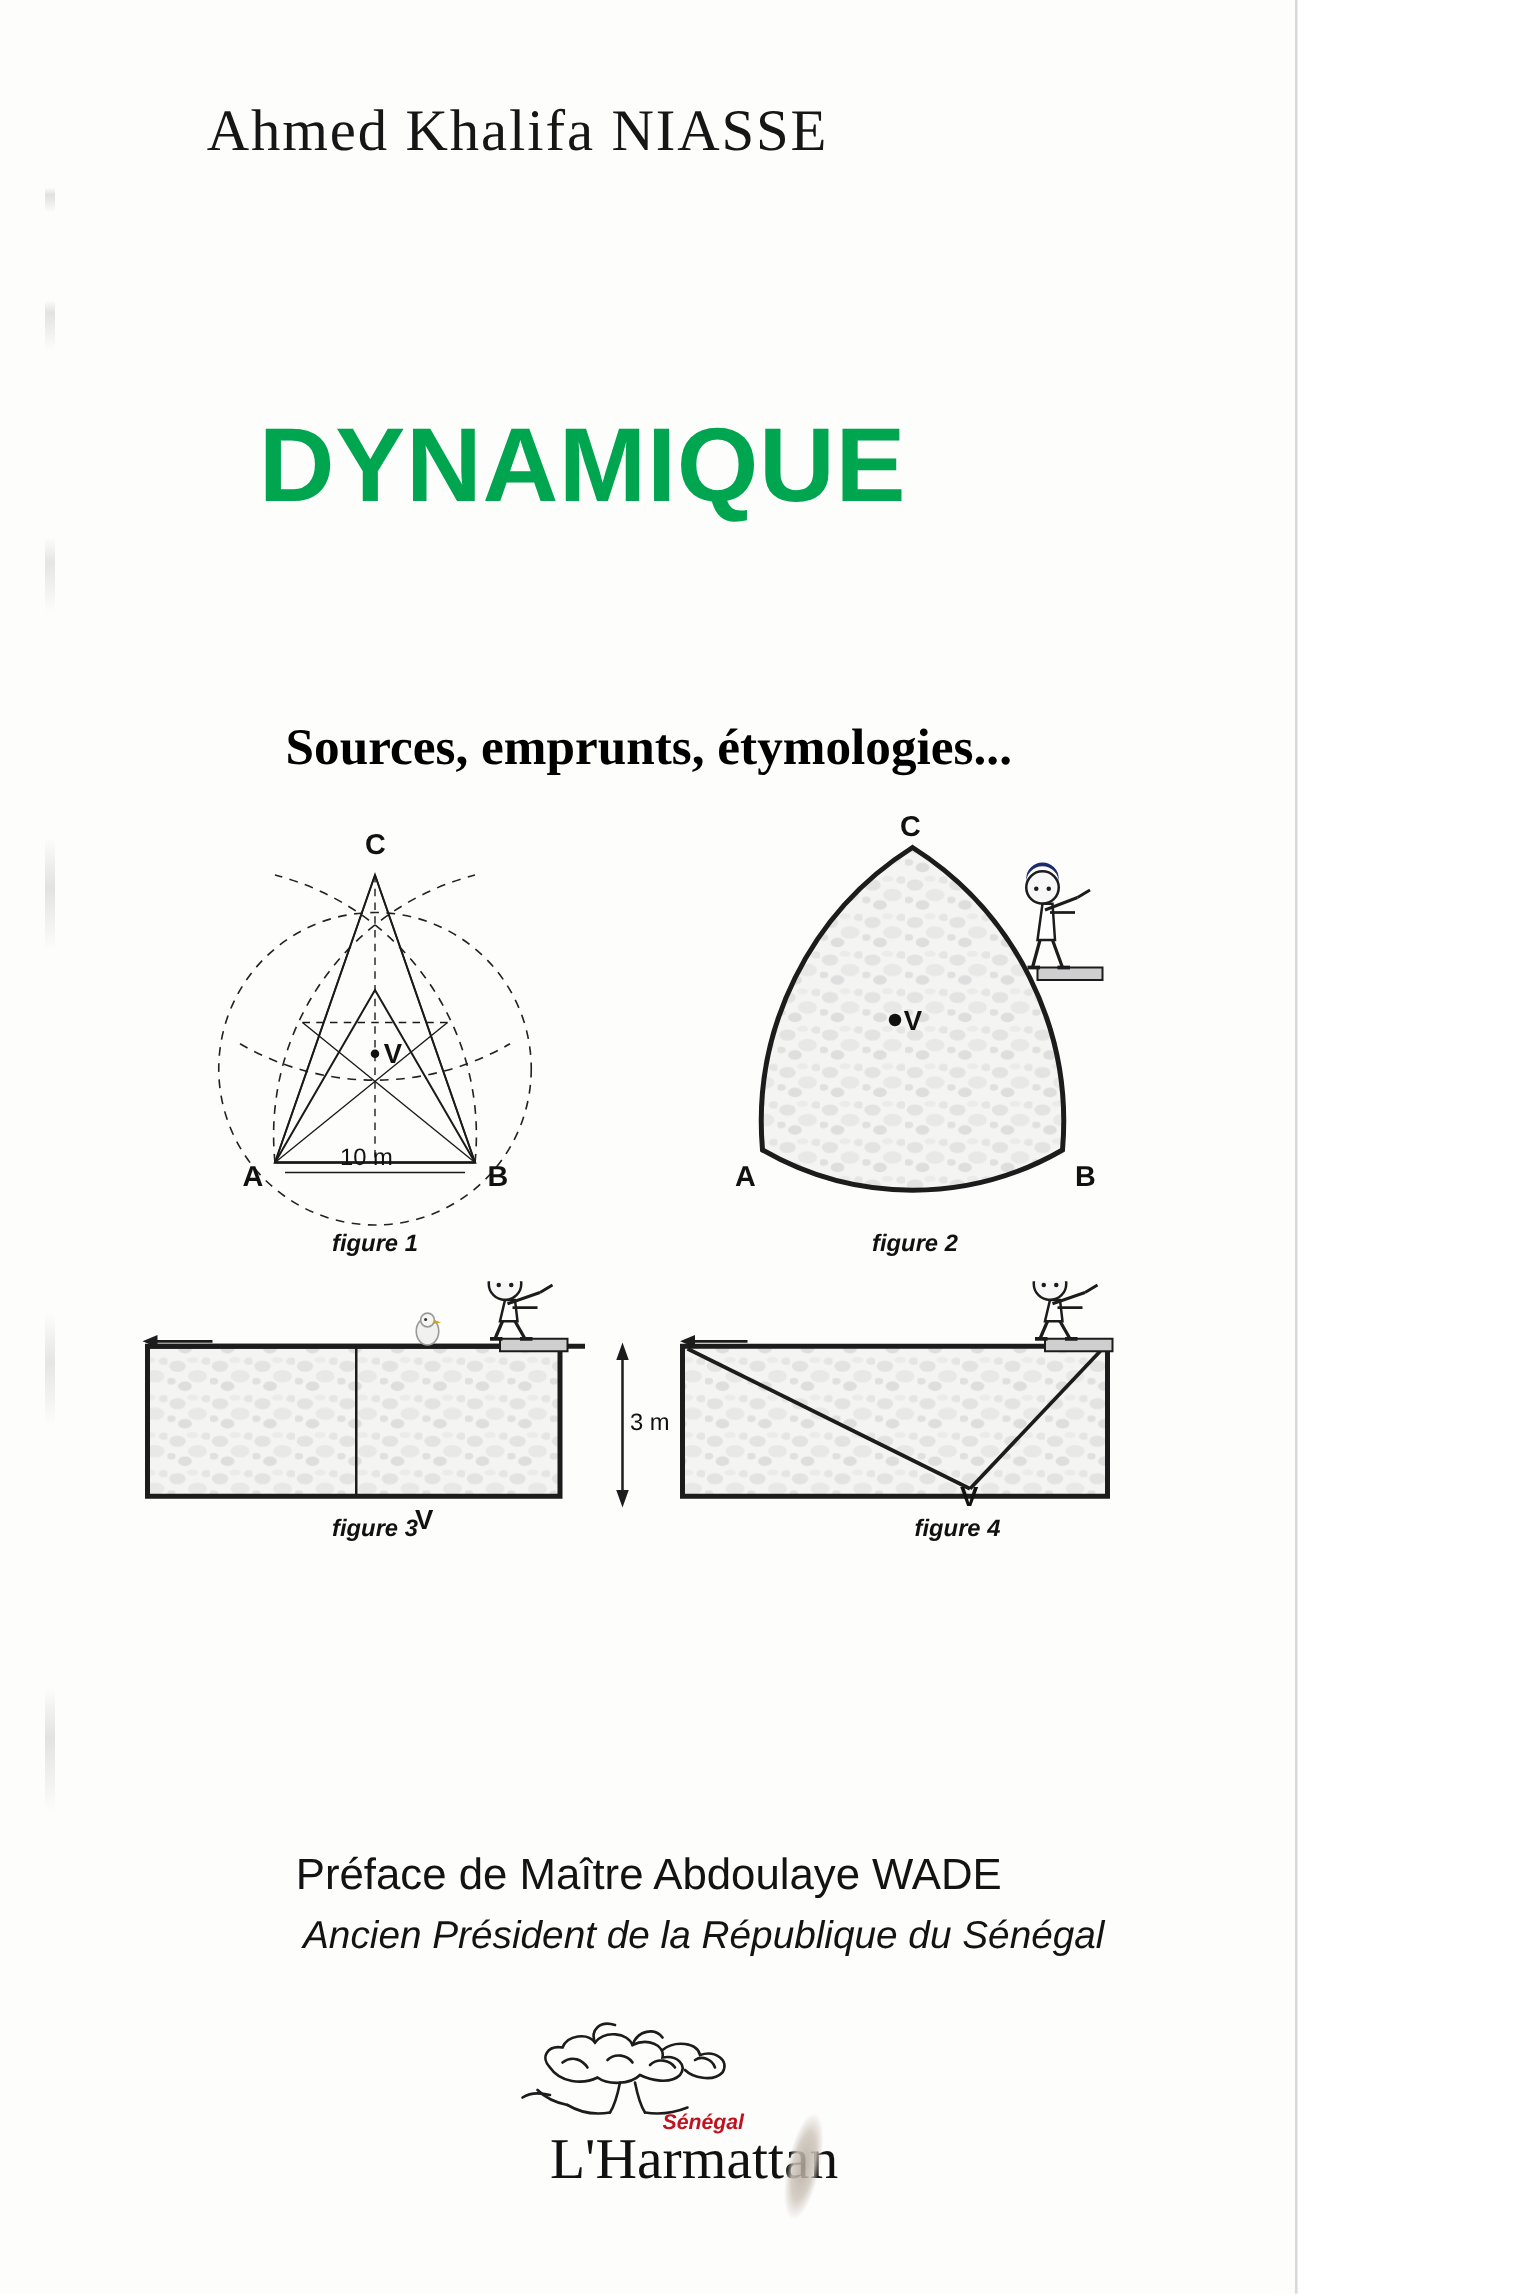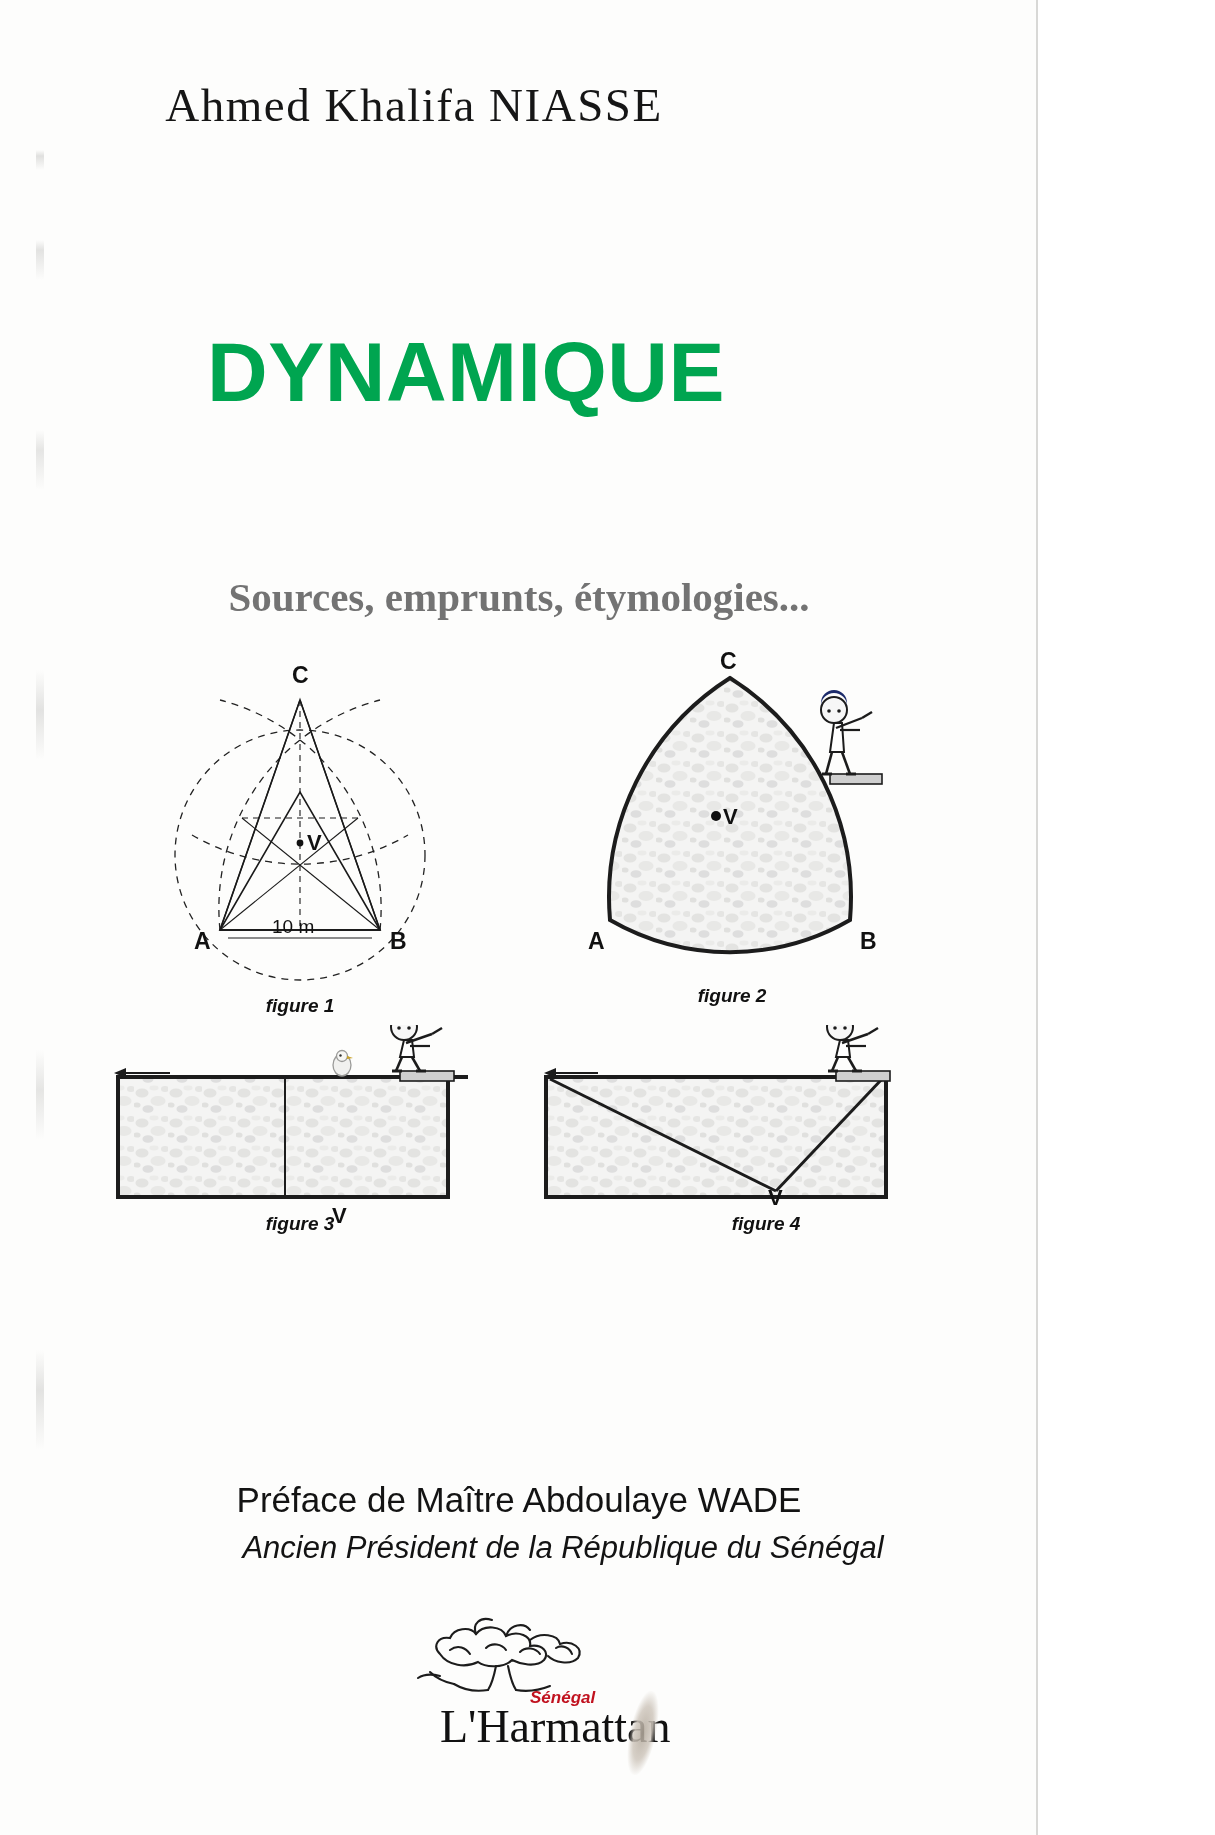--- a/index.html
+++ b/index.html
@@ -92,21 +92,21 @@
   }
   .subtitle {
     position: absolute;
     top: 573px;
     left: 0;
     width: 1038px;
     text-align: center;
     font-family: "Liberation Serif", serif;
     font-weight: bold;
     font-size: 41px;
-    color: #737373;
+    color: #000000;
   }
 
   
   .figures {
     position: absolute;
     top: 640px;
     left: 100px;
     width: 860px;
     height: 620px;
   }
@@ -249,21 +249,21 @@
 
         <circle cx="200" cy="203" r="3.4" fill="#111"></circle>
 
         <line x1="128" y1="298" x2="272" y2="298" stroke="#1a1a1a" stroke-width="1.2"></line>
       </svg>
       <span class="ptlabel" style="left:192px; top:22px;">C</span>
       <span class="ptlabel" style="left:94px; top:288px;">A</span>
       <span class="ptlabel" style="left:290px; top:288px;">B</span>
       <span class="vlabel" style="left:207px; top:190px;">V</span>
       <span class="dimlabel" style="left:172px; top:276px;">10 m</span>
-      <span class="fig-caption" style="left:130px; top:345px;margin-top:10px;">figure 1</span>
+      <span class="fig-caption" style="left:130px; top:345px;">figure 1</span>
     </div>
 
     <div class="fig" style="left:420px; top:0px; width:420px; height:380px;">
       <svg width="420" height="380" viewBox="0 0 420 380">
         <defs>
           <pattern id="stone" width="34" height="30" patternUnits="userSpaceOnUse">
             <rect width="34" height="30" fill="#f4f4f3"></rect>
             <ellipse cx="8" cy="8" rx="6.5" ry="4.5" fill="#e3e3e1"></ellipse>
             <ellipse cx="24" cy="16" rx="7.5" ry="5" fill="#e8e8e6"></ellipse>
             <ellipse cx="14" cy="24" rx="5.5" ry="3.8" fill="#dedede"></ellipse>
@@ -347,20 +347,28 @@
           <path d="M 16 26 L 10 40" stroke="#1c1c1c" stroke-width="2.6" fill="none"></path>
           <path d="M 26 26 L 34 40" stroke="#1c1c1c" stroke-width="2.6" fill="none"></path>
           <path d="M 6 40 L 16 40" stroke="#1c1c1c" stroke-width="3" fill="none"></path>
           <path d="M 30 40 L 40 40" stroke="#1c1c1c" stroke-width="3" fill="none"></path>
         </g>
       </svg>
       <span class="vlabel" style="left:232px; top:178px;">V</span>
       <span class="fig-caption" style="left:130px; top:188px;">figure 3</span>
     </div>
 
+    <div class="fig" style="left:370px; top:430px; width:80px; height:160px;">
+      <svg width="80" height="160" viewBox="0 0 80 160">
+        <line x1="28" y1="10" x2="28" y2="130" stroke="#1c1c1c" stroke-width="2"></line>
+        <polygon points="28,4 23,18 33,18" fill="#1c1c1c"></polygon>
+        <polygon points="28,136 23,122 33,122" fill="#1c1c1c"></polygon>
+      </svg>
+      <span class="dimlabel" style="left:34px; top:58px;">3 m</span>
+    </div>
 
     <div class="fig" style="left:430px; top:385px; width:410px; height:235px;">
       <svg width="410" height="235" viewBox="0 0 410 235">
         <defs>
           <pattern id="stone4" width="34" height="30" patternUnits="userSpaceOnUse">
             <rect width="34" height="30" fill="#f4f4f3"></rect>
             <ellipse cx="8" cy="8" rx="6.5" ry="4.5" fill="#e3e3e1"></ellipse>
             <ellipse cx="24" cy="16" rx="7.5" ry="5" fill="#e8e8e6"></ellipse>
             <ellipse cx="14" cy="24" rx="5.5" ry="3.8" fill="#dedede"></ellipse>
             <ellipse cx="31" cy="4" rx="4" ry="3" fill="#e5e5e3"></ellipse>

